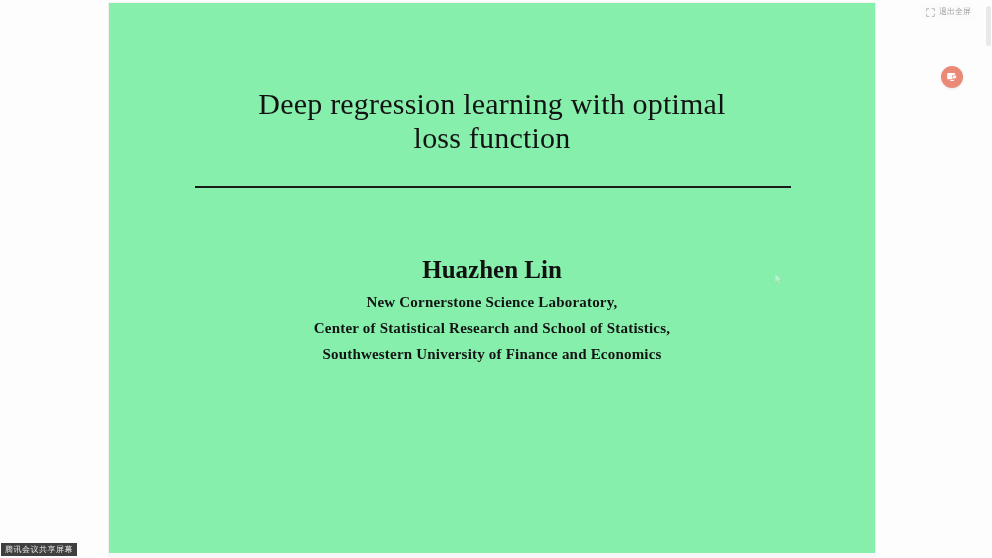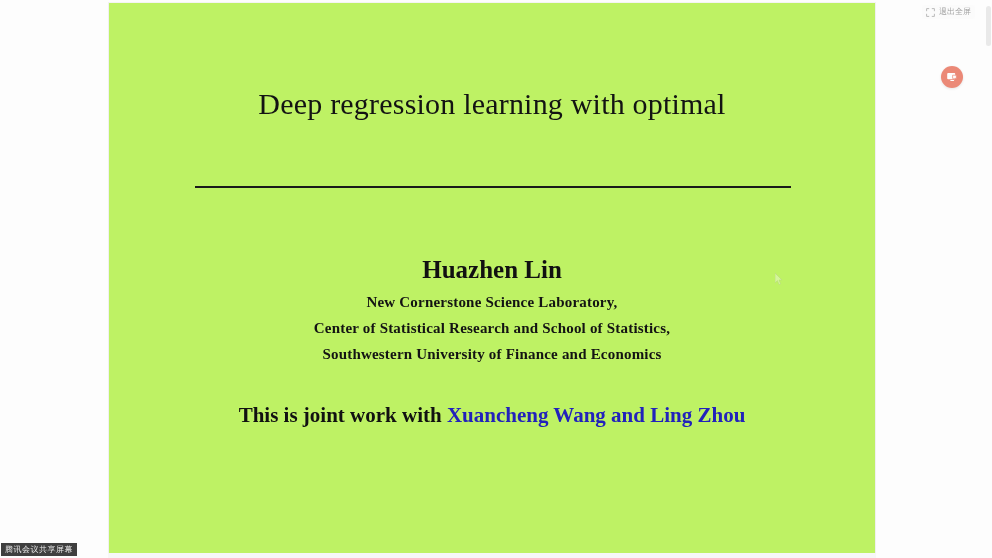--- a/index.html
+++ b/index.html
@@ -31,21 +31,21 @@
     background: #fdfdfd;
   }
 
   
   .slide {
     position: absolute;
     left: 108px;
     top: 2px;
     width: 768px;
     height: 551px;
-    background: #bef264;
+    background: #86efac;
     border-left: 1px solid #f0f0f0;
     border-right: 1px solid #f0f0f0;
     border-top: 1px solid #f4f4f4;
     box-sizing: border-box;
     overflow: hidden;
   }
 
   .slide-inner {
     position: relative;
     width: 100%;
@@ -240,33 +240,33 @@
 
 <div id="viewport">
 
   <div class="page-backdrop"></div>
 
   <div class="slide">
     <div class="slide-inner">
 
       <div class="slide-title">
         <div>Deep regression learning with optimal</div>
+        <div>loss function</div>
       </div>
 
       <div class="title-rule"></div>
 
       <div class="author-name">Huazhen Lin</div>
 
       <div class="affiliations">
         <div class="affiliation-line">New Cornerstone Science Laboratory,</div>
         <div class="affiliation-line">Center of Statistical Research and School of Statistics,</div>
         <div class="affiliation-line">Southwestern University of Finance and Economics</div>
       </div>
 
-      <div class="joint-line"><span>This is joint work with </span><span class="joint-collab">Xuancheng Wang and Ling Zhou</span></div>
 
       <div class="cursor-artifact">
         <svg width="8" height="12" viewBox="0 0 8 12">
           <path d="M0 0 L0 10 L2.4 7.6 L4 11.6 L5.6 10.9 L4 7 L7 7 Z" fill="#ffffff" stroke="#aaaaaa" stroke-width="0.6"></path>
         </svg>
       </div>
 
     </div>
   </div>
 

